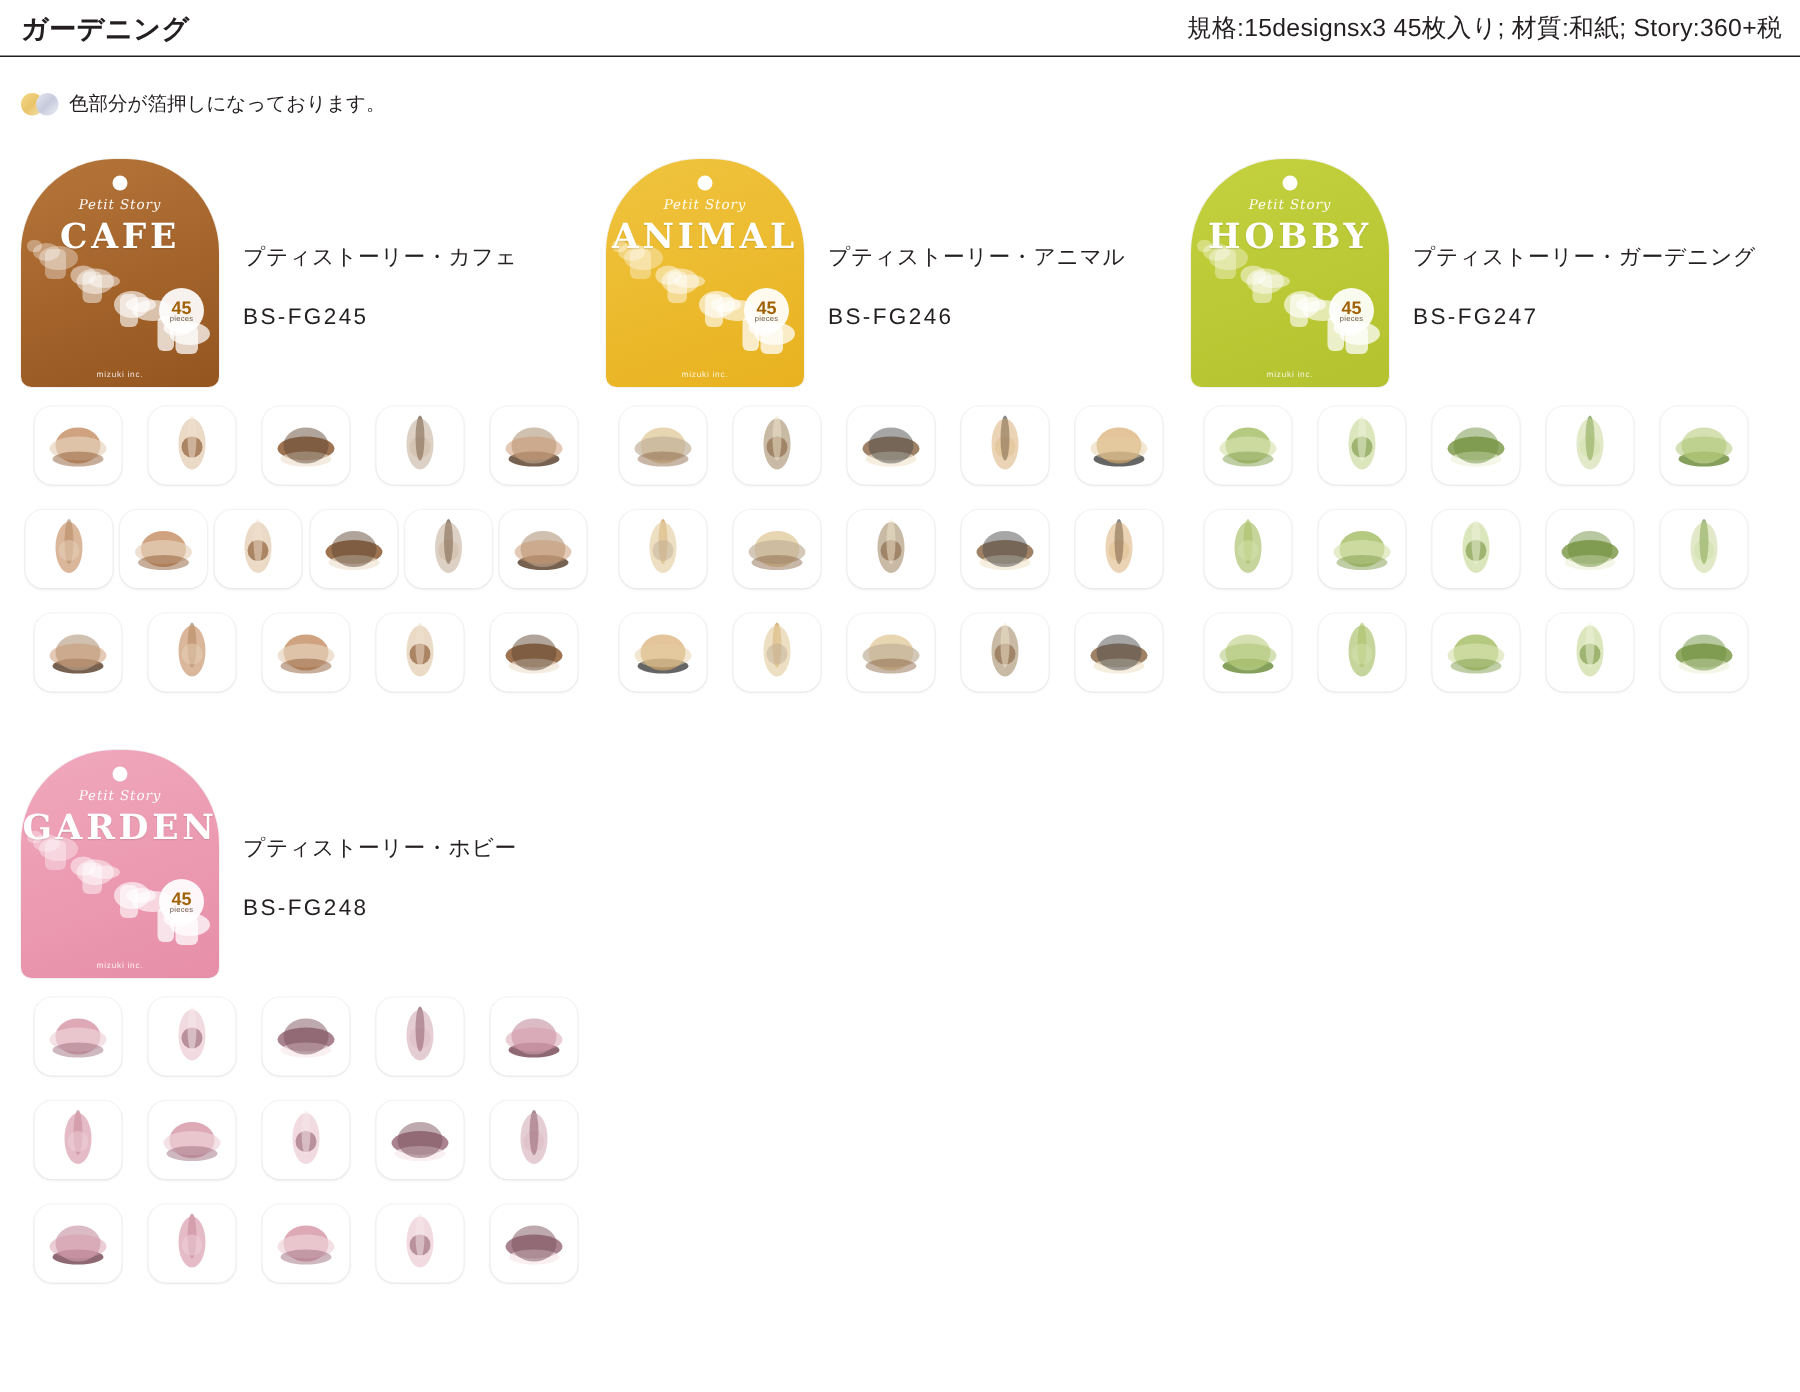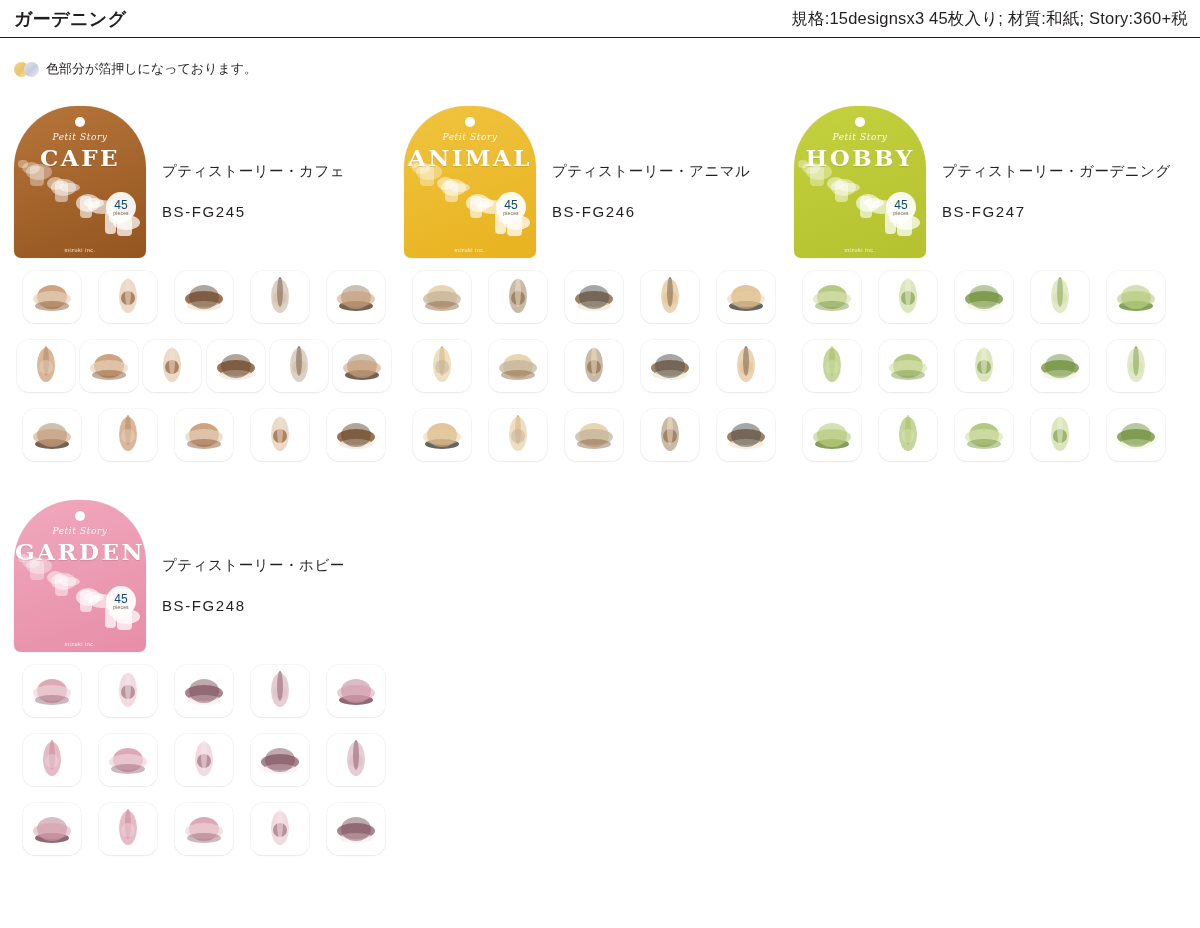--- a/index.html
+++ b/index.html
@@ -79,21 +79,21 @@
     text-shadow: 0 1px 1px rgba(0,0,0,.12);
   }
   .pack-badge {
     position: absolute; right: 10px; bottom: 36px;
     width: 30px; height: 30px; border-radius: 50%;
     background: rgba(255,255,255,.92);
     display: flex; flex-direction: column;
     align-items: center; justify-content: center;
     line-height: 1;
   }
-  .pack-badge .n { font-size: 12px; font-weight: normal; color: #0c4a6e; }
+  .pack-badge .n { font-size: 12px; font-weight: bold; color: #a16207; }
   .pack-badge .p { font-size: 5px; color: #6a5848; letter-spacing: .2px; }
   .pack-foot {
     position: absolute; bottom: 5px; left: 0; width: 100%;
     text-align: center; font-size: 5.5px;
     color: rgba(255,255,255,.85); letter-spacing: .5px;
   }
   .pack-art {
     position: absolute; left: 0; bottom: 14px; width: 100%; height: 86px;
   }
   .pack-art i {

